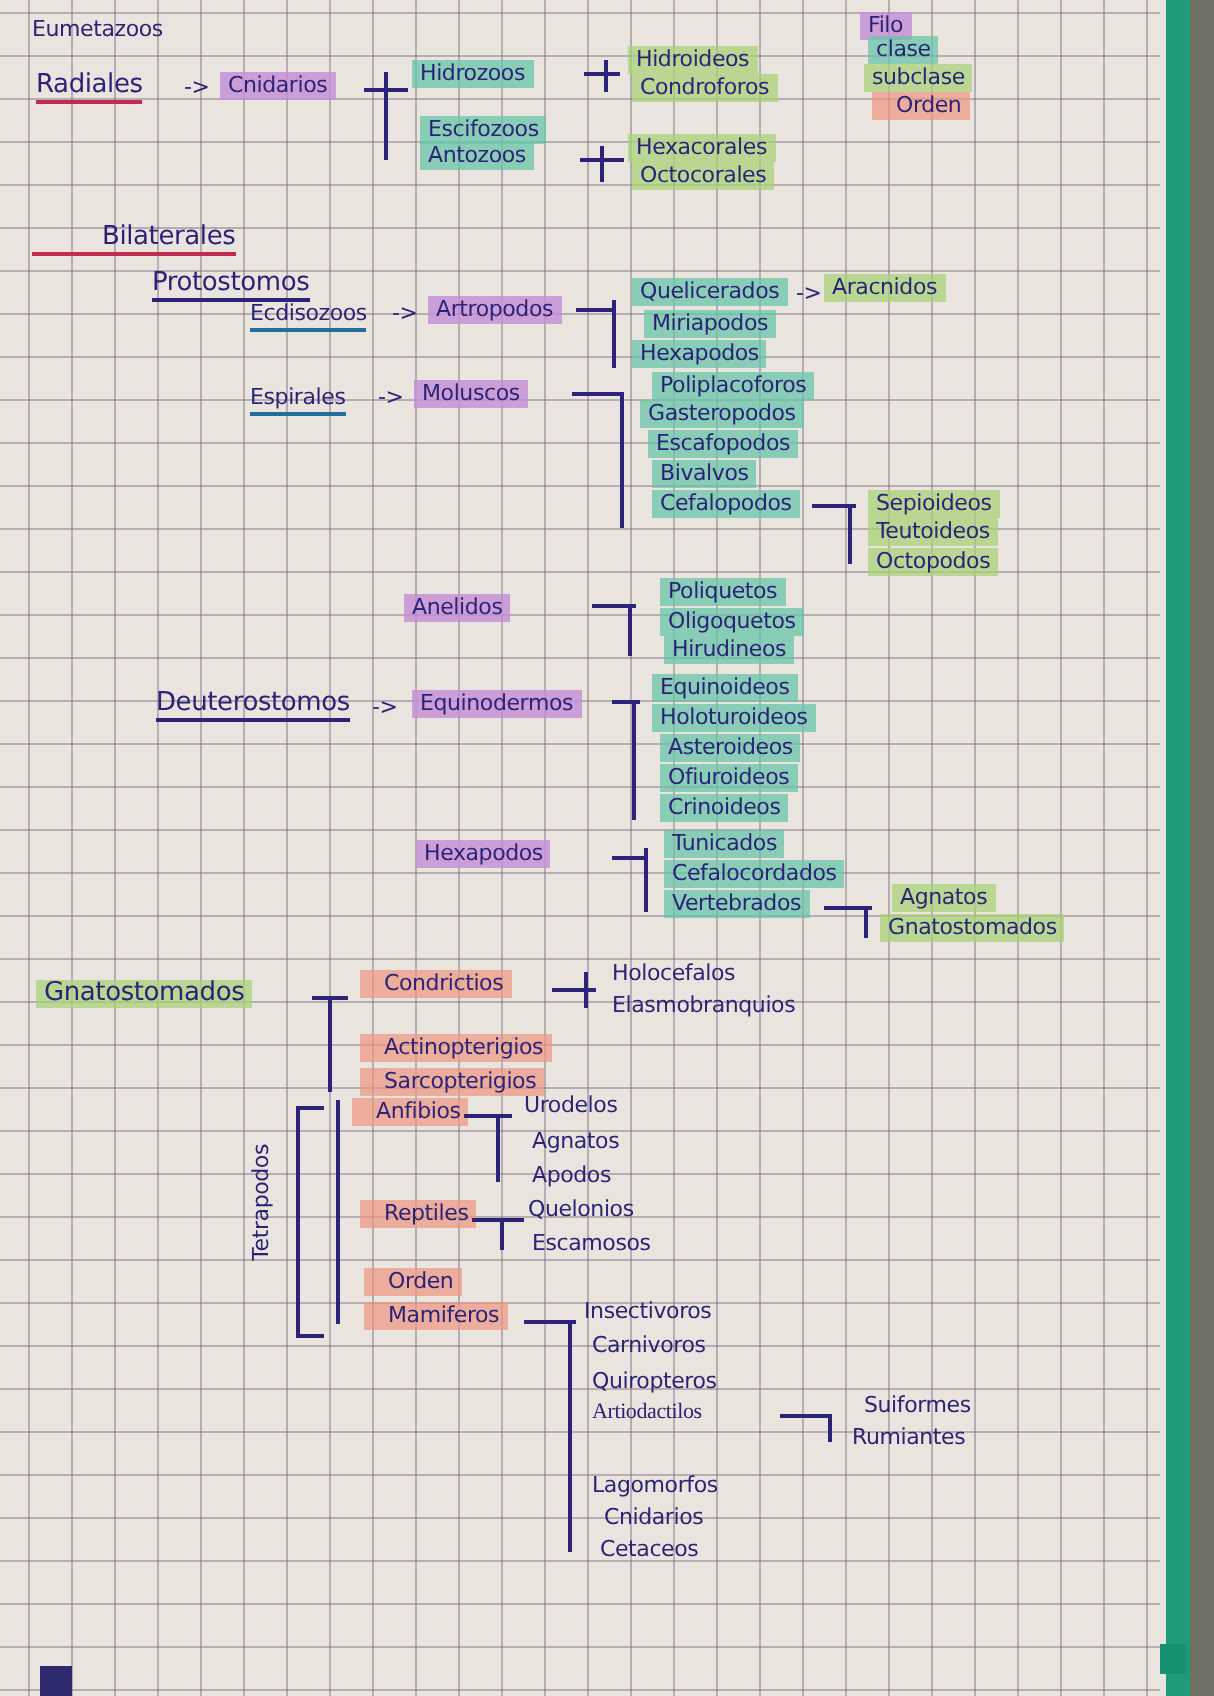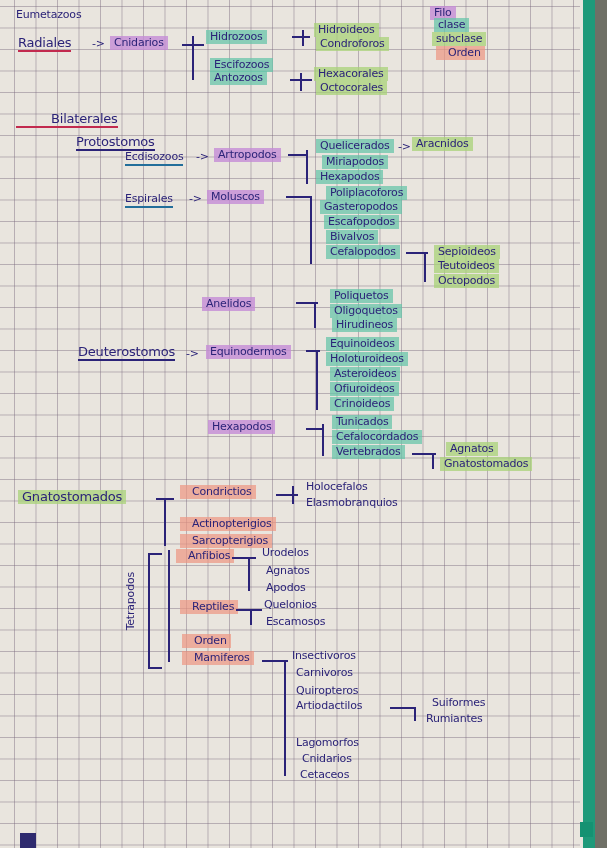--- a/index.html
+++ b/index.html
@@ -163,21 +163,21 @@
   <span class="t" style="left:266px;top:615px;">Escamosos</span>
 
   <span class="t hl pink" style="left:182px;top:634px;">Orden</span>
   <span class="t hl pink" style="left:182px;top:651px;">Mamiferos</span>
 
   <div class="line" style="left:262px;top:660px;width:26px;height:1.5px;"></div>
   <div class="line" style="left:284px;top:660px;width:1.5px;height:116px;"></div>
   <span class="t" style="left:292px;top:649px;">Insectivoros</span>
   <span class="t" style="left:296px;top:666px;">Carnivoros</span>
   <span class="t" style="left:296px;top:684px;">Quiropteros</span>
-  <span class="t" style="left:296px;top:699px;">Artiodactilos</span>
+  <span class="t" style="left:296px;top:699px;font-family:Liberation Serif, serif;">Artiodactilos</span>
   <div class="line" style="left:390px;top:707px;width:26px;height:1.5px;"></div>
   <div class="line" style="left:414px;top:707px;width:1.5px;height:14px;"></div>
   <span class="t" style="left:432px;top:696px;">Suiformes</span>
   <span class="t" style="left:426px;top:712px;">Rumiantes</span>
   <span class="t" style="left:296px;top:736px;">Lagomorfos</span>
   <span class="t" style="left:302px;top:752px;">Cnidarios</span>
   <span class="t" style="left:300px;top:768px;">Cetaceos</span>
 </div>
 
 <div class="edge"></div>

